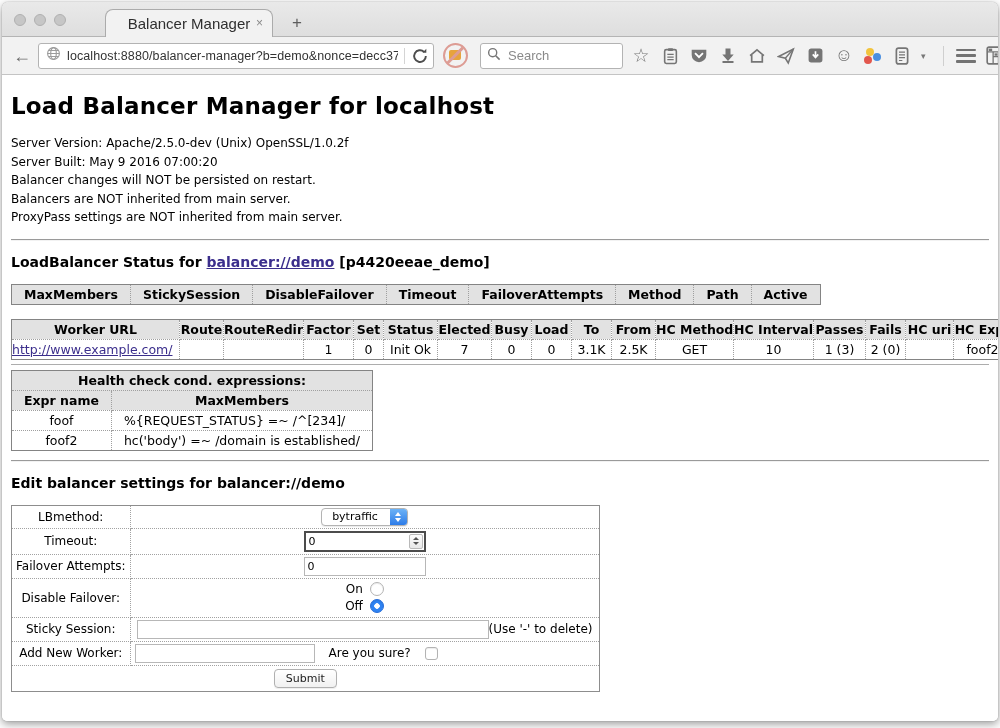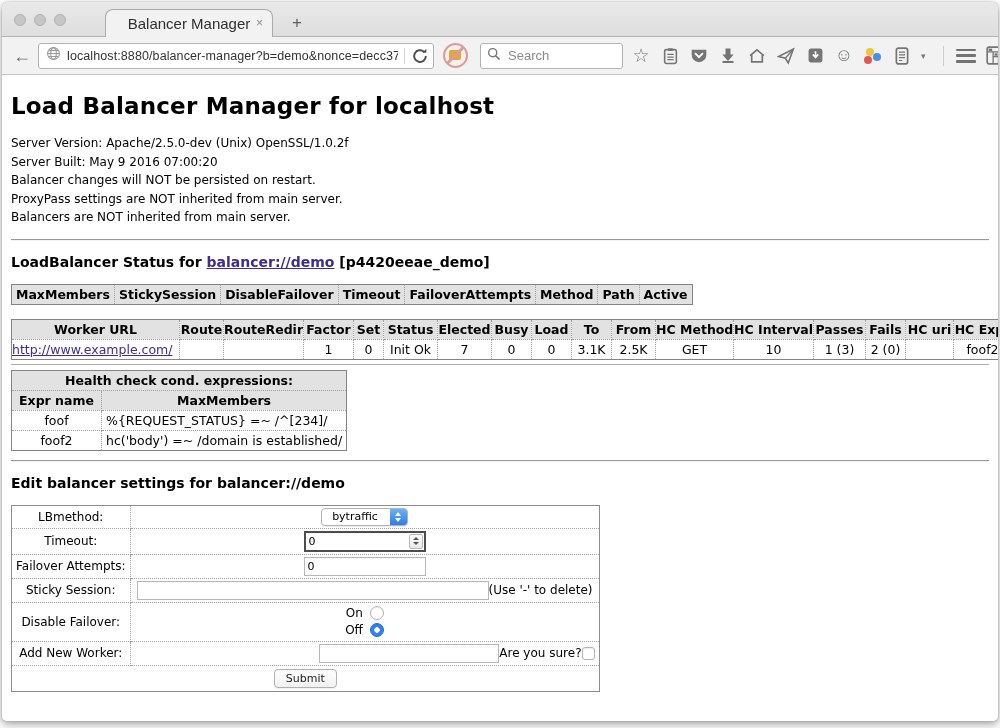--- a/index.html
+++ b/index.html
@@ -111,21 +111,21 @@
   h1.pagetitle { font-size:23px; margin:17px 0 15px; letter-spacing:.2px; }
   .info { font-size:12px; line-height:18.5px; }
   hr.rule { border:none; border-top:1px solid #9a9a9a; border-bottom:1px solid #f2f2f2;
             background:#c9c9c9; height:1px; margin:12px 0; }
   hr.thin { border:none; border-top:1px solid #adadad; margin:4px 0 5px; }
   h3.section { font-size:14px; margin:13px 0 14px; }
   a.plink { color:#3b2e8c; text-decoration:underline; font-weight:bold; }
   a.cell-link { color:#3b2e8c; text-decoration:underline; }
   table.dt { border-collapse:collapse; font-size:12.5px; }
   table.dt th, table.dt td {
-    border:1px dotted #9f9f9f; padding:2px 4px; text-align:center; white-space:nowrap;
+    border:1px dotted #9f9f9f; padding:2px 12px; text-align:center; white-space:nowrap;
   }
   table.dt th { background:#e2e2e2; font-weight:bold; }
   table.dt { border:1px solid #848484; }
   table.worker { width:963px; table-layout:fixed; }
   table.worker td, table.worker th { padding:2px 0; overflow:hidden; }
   td.tl { text-align:left !important; }
   
   table.form {
     border-collapse:collapse; border:1px solid #8d8d8d; width:512px;
     font-size:12px; margin-top:12px;
@@ -178,21 +178,21 @@
     border:1px solid #b3b3b3; box-shadow:inset 0 1px 1px rgba(0,0,0,.08);
   }
   .radio.sel {
     border:1px solid #2a6fd8;
     background:radial-gradient(circle at 50% 50%, #fff 0 2.5px, #2f83f2 3px 100%);
   }
   .sticky-cell { padding:2px 6px !important; }
   .sticky-flex { display:flex; align-items:center; }
   .sticky-flex input { flex:0 0 352px; }
   .sticky-hint { flex:1 1 auto; text-align:right; font-size:12px; white-space:nowrap; }
-  .addrow { display:flex; align-items:center; justify-content:flex-end; }
+  .addrow { display:flex; align-items:center; justify-content:flex-start; gap:14px; }
   .checkbox {
     width:13px; height:13px; border:1px solid #b3b3b3; border-radius:3px;
     background:#fff; box-shadow:inset 0 1px 1px rgba(0,0,0,.08);
   }
   td.submit-cell { text-align:center; padding:3px !important; }
   button.mac-btn {
     font-family:"DejaVu Sans", sans-serif; font-size:11px; color:#222;
     background:linear-gradient(#ffffff,#f1f1f1); border:1px solid #b0b0b0;
     border-radius:4px; padding:2px 11px; box-shadow:0 1px 1px rgba(0,0,0,.07);
   }
@@ -326,22 +326,22 @@
   </div>
 
   <div class="content">
 
     <h1 class="pagetitle">Load Balancer Manager for localhost</h1>
 
     <div class="info">
       <div>Server Version: Apache/2.5.0-dev (Unix) OpenSSL/1.0.2f</div>
       <div>Server Built: May 9 2016 07:00:20</div>
       <div>Balancer changes will NOT be persisted on restart.</div>
+      <div>Balancers are NOT inherited from main server.</div>
       <div>ProxyPass settings are NOT inherited from main server.</div>
-      <div>Balancers are NOT inherited from main server.</div>
     </div>
 
     <hr class="rule">
 
     <h3 class="section">
       <span>LoadBalancer Status for </span><a class="plink" href="#">balancer://demo</a><span> [p4420eeae_demo]</span>
     </h3>
 
     <table class="dt">
       <tbody>
@@ -472,44 +472,44 @@
           </span>
         </td>
       </tr>
       <tr>
         <td class="lbl">Failover Attempts:</td>
         <td class="ctl">
           <input class="txt w120" type="text" value="0" style="">
         </td>
       </tr>
       <tr>
-        <td class="lbl">Sticky Session:</td>
-        <td class="ctl sticky-cell">
-          <span class="sticky-flex">
-            <input class="txt" type="text" value="" style="">
-            <span class="sticky-hint">(Use '-' to delete)</span>
-          </span>
-        </td>
-      </tr>
-      <tr>
         <td class="lbl">Disable Failover:</td>
         <td class="ctl">
           <span class="radios">
             <span class="radio-row">
               <span class="rlabel">On</span>
               <span class="radio"></span>
             </span>
             <span class="radio-row">
               <span class="rlabel">Off</span>
               <span class="radio sel"></span>
             </span>
           </span>
         </td>
       </tr>
       <tr>
+        <td class="lbl">Sticky Session:</td>
+        <td class="ctl sticky-cell">
+          <span class="sticky-flex">
+            <input class="txt" type="text" value="" style="">
+            <span class="sticky-hint">(Use '-' to delete)</span>
+          </span>
+        </td>
+      </tr>
+      <tr>
         <td class="lbl">Add New Worker:</td>
         <td class="ctl">
           <span class="addrow">
             <input class="txt w180" type="text" value="" style="">
             <span>Are you sure?</span>
             <span class="checkbox"></span>
           </span>
         </td>
       </tr>
       <tr>

